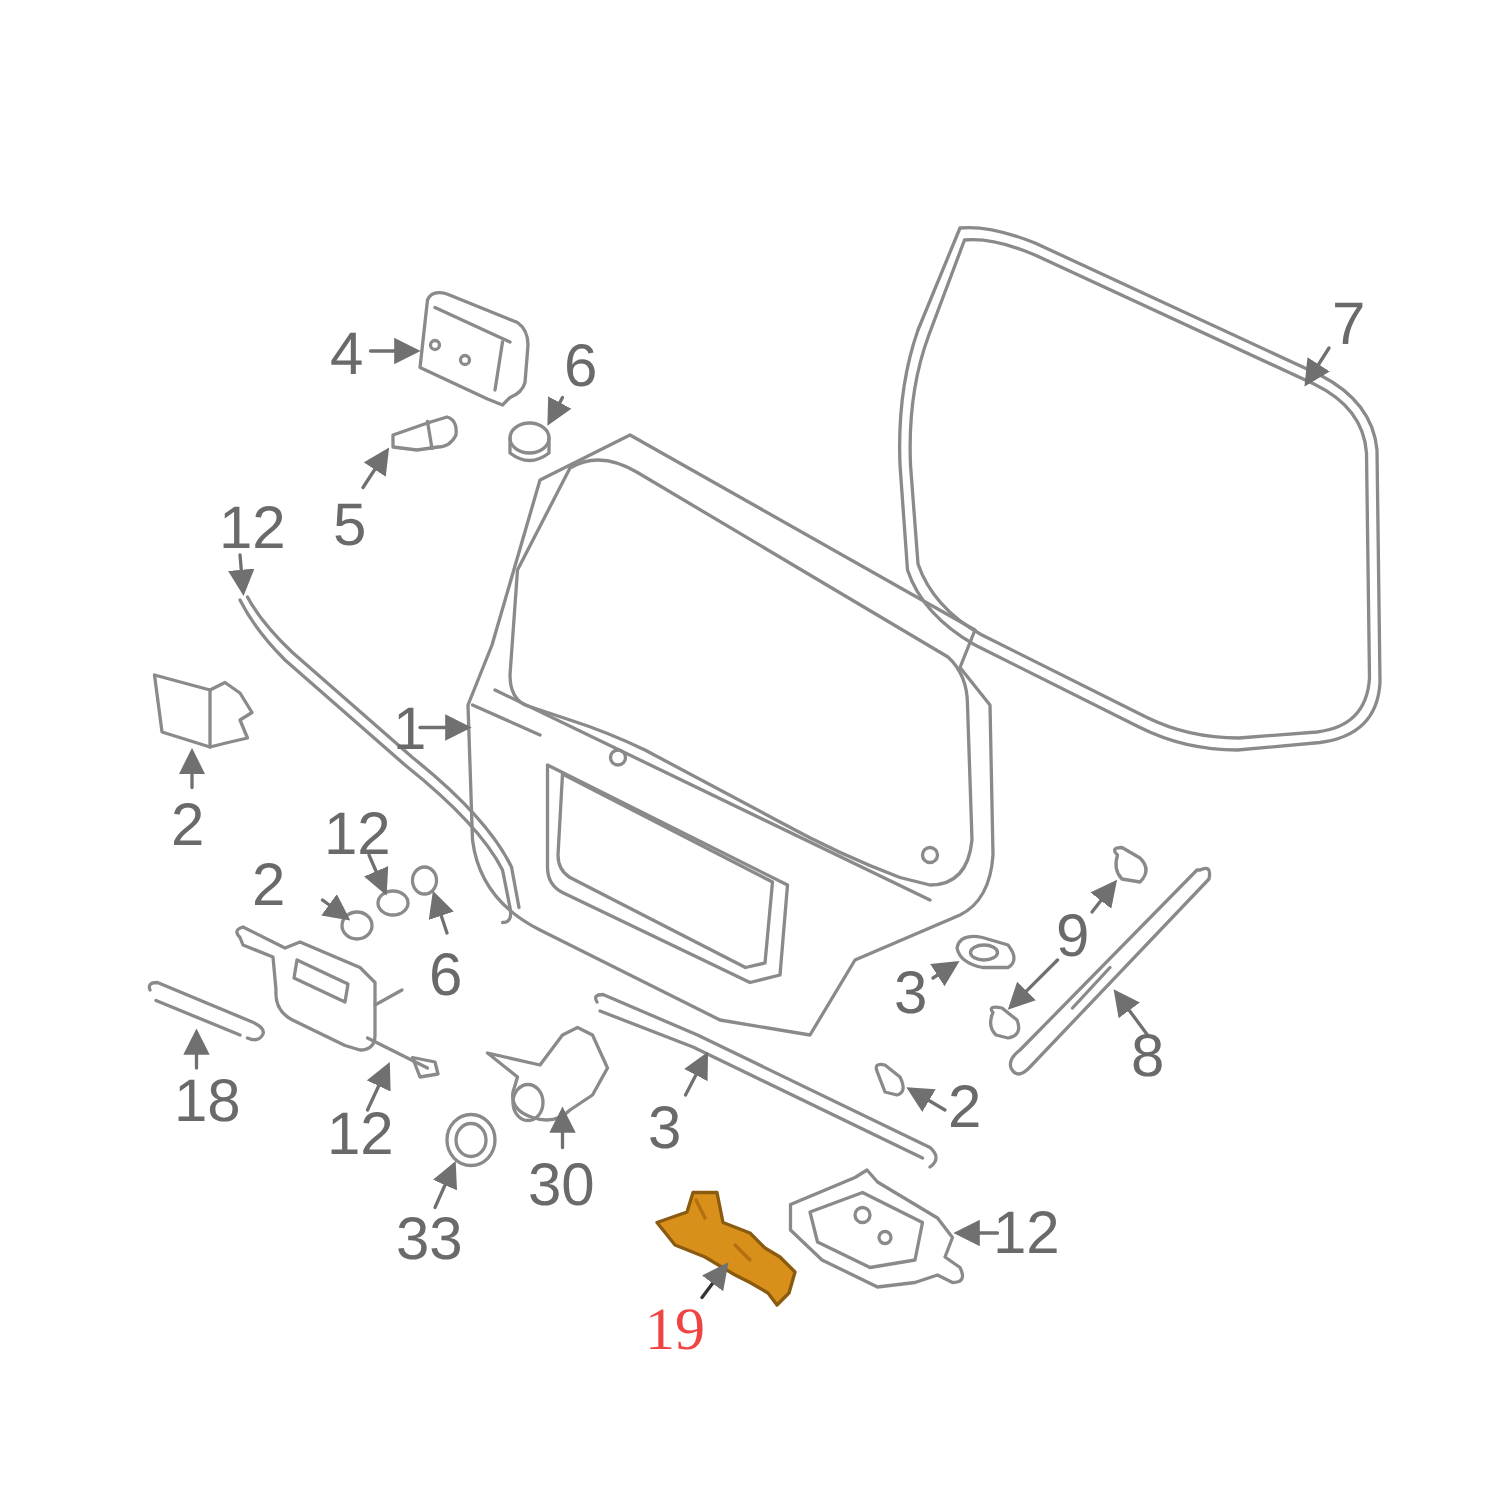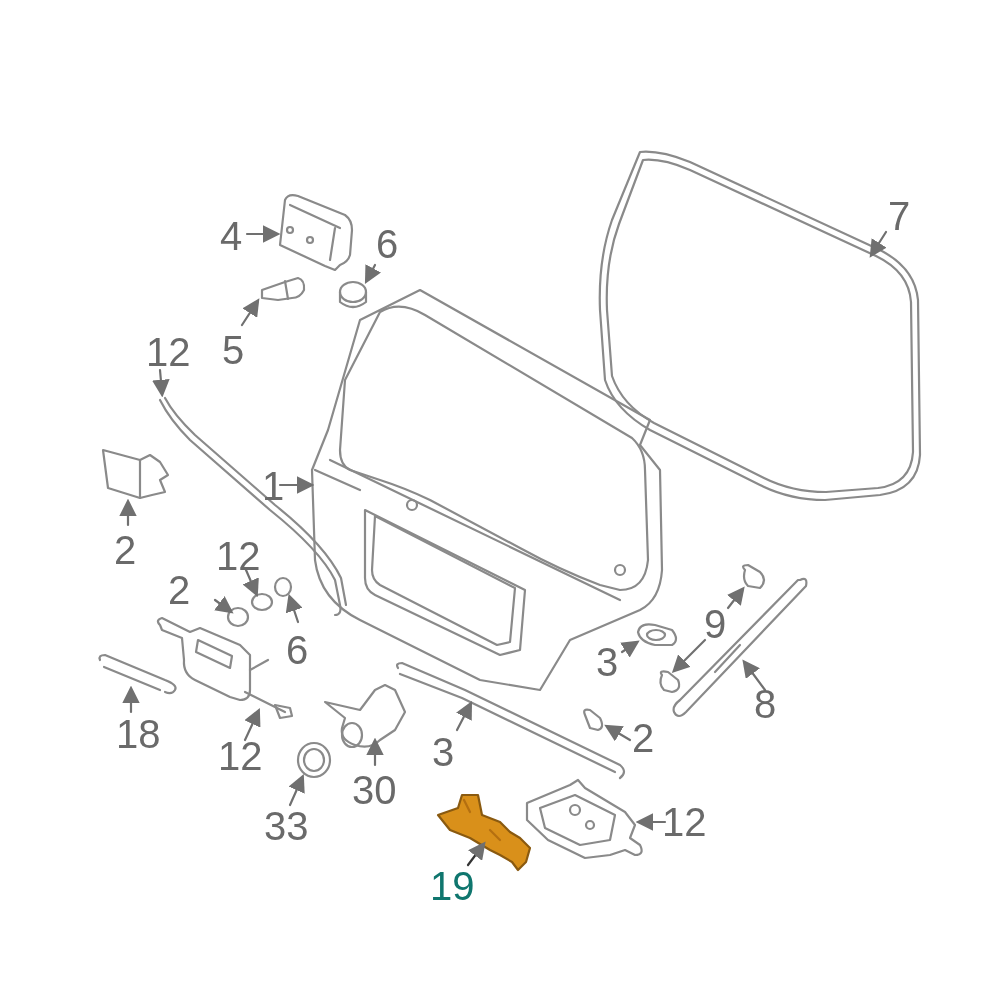--- a/index.html
+++ b/index.html
@@ -1,19 +1,19 @@
 <!DOCTYPE html>
 <html><head>
 <meta charset="utf-8">
 <style>
   html, body { margin: 0; padding: 0; background: #ffffff; }
   body { width: 1000px; height: 1000px; position: relative; overflow: hidden; }
   #stage { position: absolute; left: 0; top: 0; width: 1000px; height: 1000px; }
   .callout { position: absolute; font-family: "Liberation Sans", sans-serif; font-size: 40px; color: #6a6a6a; line-height: 1; }
-  .callout.hl { color: #0f766e; }
+  .callout.hl { color: #ef4444; font-family: Liberation Serif, serif; }
 </style>
 </head>
 <body>
 
 <svg id="stage" viewBox="0 0 1000 1000">
   <defs>
     <marker id="ah" markerWidth="8" markerHeight="8" refX="6" refY="4" orient="auto">
       <path d="M0,0 L8,4 L0,8 z" fill="#707070"></path>
     </marker>
   </defs>

